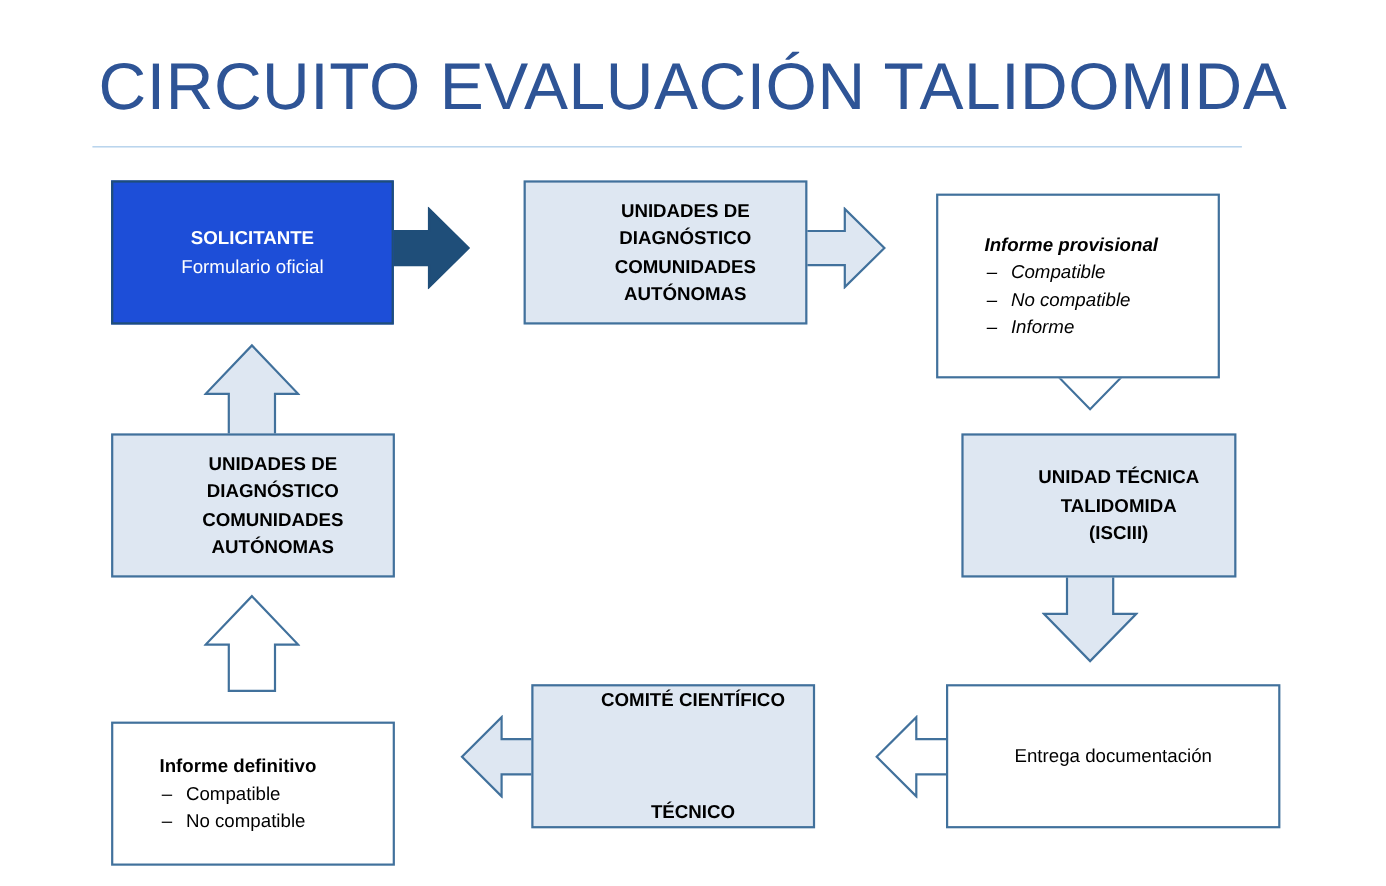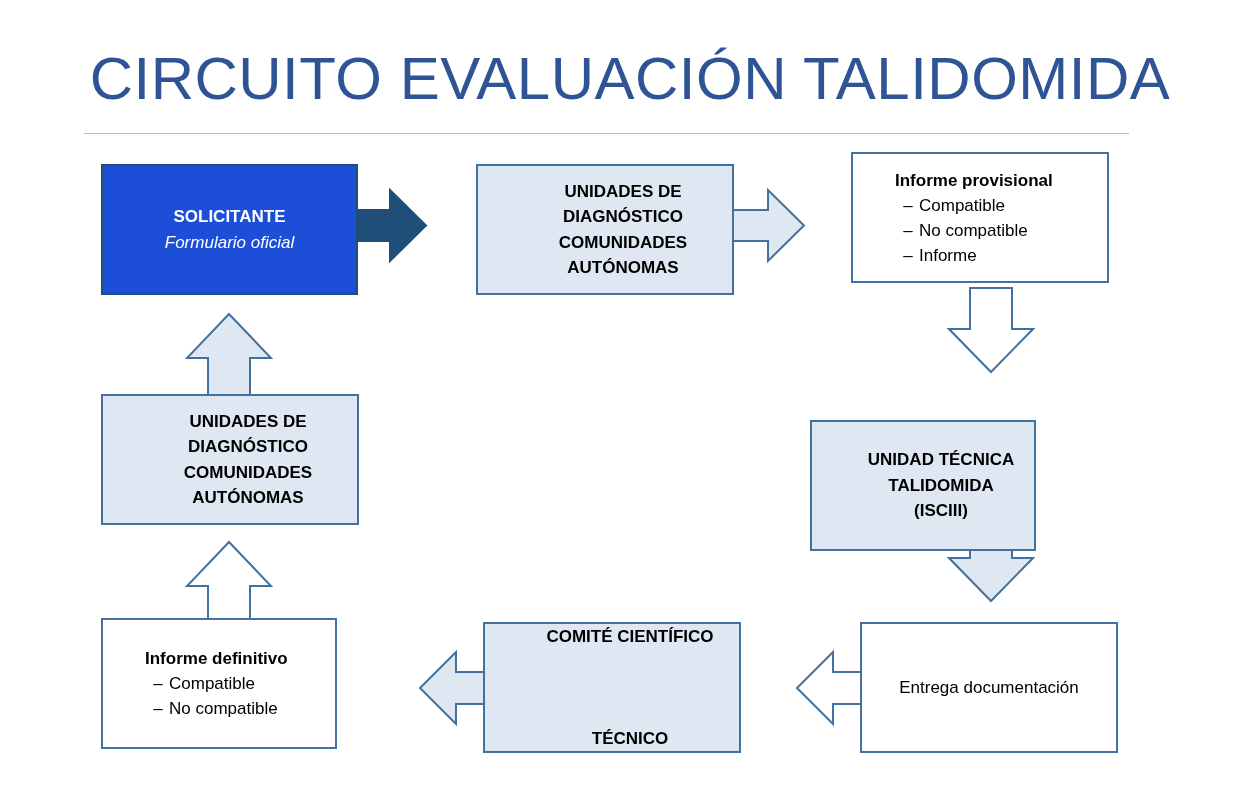--- a/index.html
+++ b/index.html
@@ -72,40 +72,39 @@
   .node .ln {
     display: block;
     text-align: center;
     font-size: 17px;
     line-height: 25.5px;
     font-weight: bold;
     white-space: nowrap;
   }
   .node .ln.reg {
     font-weight: normal;
-    font-style: italic;
   }
 
   
   .node.listbox {
     align-items: flex-start;
     padding-left: 42px;
   }
   .node.listbox .hd {
     font-size: 17px;
     line-height: 25px;
     font-weight: bold;
     text-align: left;
     white-space: nowrap;
   }
   .node.listbox .li {
     font-size: 17px;
     line-height: 25px;
     font-weight: normal;
-    text-align: center;
+    text-align: left;
     white-space: nowrap;
     padding-left: 2px;
   }
   .node.listbox .li .dash {
     display: inline-block;
     width: 22px;
   }
 
   
   .node.plain .ln {
@@ -180,43 +179,43 @@
     <span class="ln reg">Formulario oficial</span>
   </div>
 
   <div class="node fill-light" style="left:476px; top:164px; width:258px; height:131px;">
     <span class="ln">UNIDADES DE</span>
     <span class="ln">DIAGNÓSTICO</span>
     <span class="ln">COMUNIDADES</span>
     <span class="ln">AUTÓNOMAS</span>
   </div>
 
-  <div class="node fill-white listbox" style="left:851px; top:152px; width:258px; height:131px;">
+  <div class="node fill-white listbox" style="left:851px; top:176px; width:258px; height:168px;font-style:italic;">
     <span class="hd">Informe provisional</span>
     <span class="li"><span class="dash">–</span><span>Compatible</span></span>
     <span class="li"><span class="dash">–</span><span>No compatible</span></span>
     <span class="li"><span class="dash">–</span><span>Informe</span></span>
   </div>
 
-  <div class="node fill-light" style="left:810px; top:394px; width:226px; height:131px;margin-top:26px;">
+  <div class="node fill-light" style="left:874px; top:394px; width:250px; height:131px;">
     <span class="ln">UNIDAD TÉCNICA</span>
     <span class="ln">TALIDOMIDA</span>
     <span class="ln">(ISCIII)</span>
   </div>
 
-  <div class="node fill-white plain" style="left:860px; top:622px; width:258px; height:131px;">
+  <div class="node fill-white plain" style="left:860px; top:622px; width:304px; height:131px;">
     <span class="ln">Entrega documentación</span>
   </div>
 
   <div class="node fill-light" style="left:483px; top:622px; width:258px; height:131px;justify-content:space-between;">
     <span class="ln">COMITÉ CIENTÍFICO</span>
     <span class="ln">TÉCNICO</span>
   </div>
 
-  <div class="node fill-white listbox" style="left:101px; top:618px; width:236px; height:131px;">
+  <div class="node fill-white listbox" style="left:101px; top:656px; width:258px; height:131px;">
     <span class="hd">Informe definitivo</span>
     <span class="li"><span class="dash">–</span><span>Compatible</span></span>
     <span class="li"><span class="dash">–</span><span>No compatible</span></span>
   </div>
 
   <div class="node fill-light" style="left:101px; top:394px; width:258px; height:131px;">
     <span class="ln">UNIDADES DE</span>
     <span class="ln">DIAGNÓSTICO</span>
     <span class="ln">COMUNIDADES</span>
     <span class="ln">AUTÓNOMAS</span>

